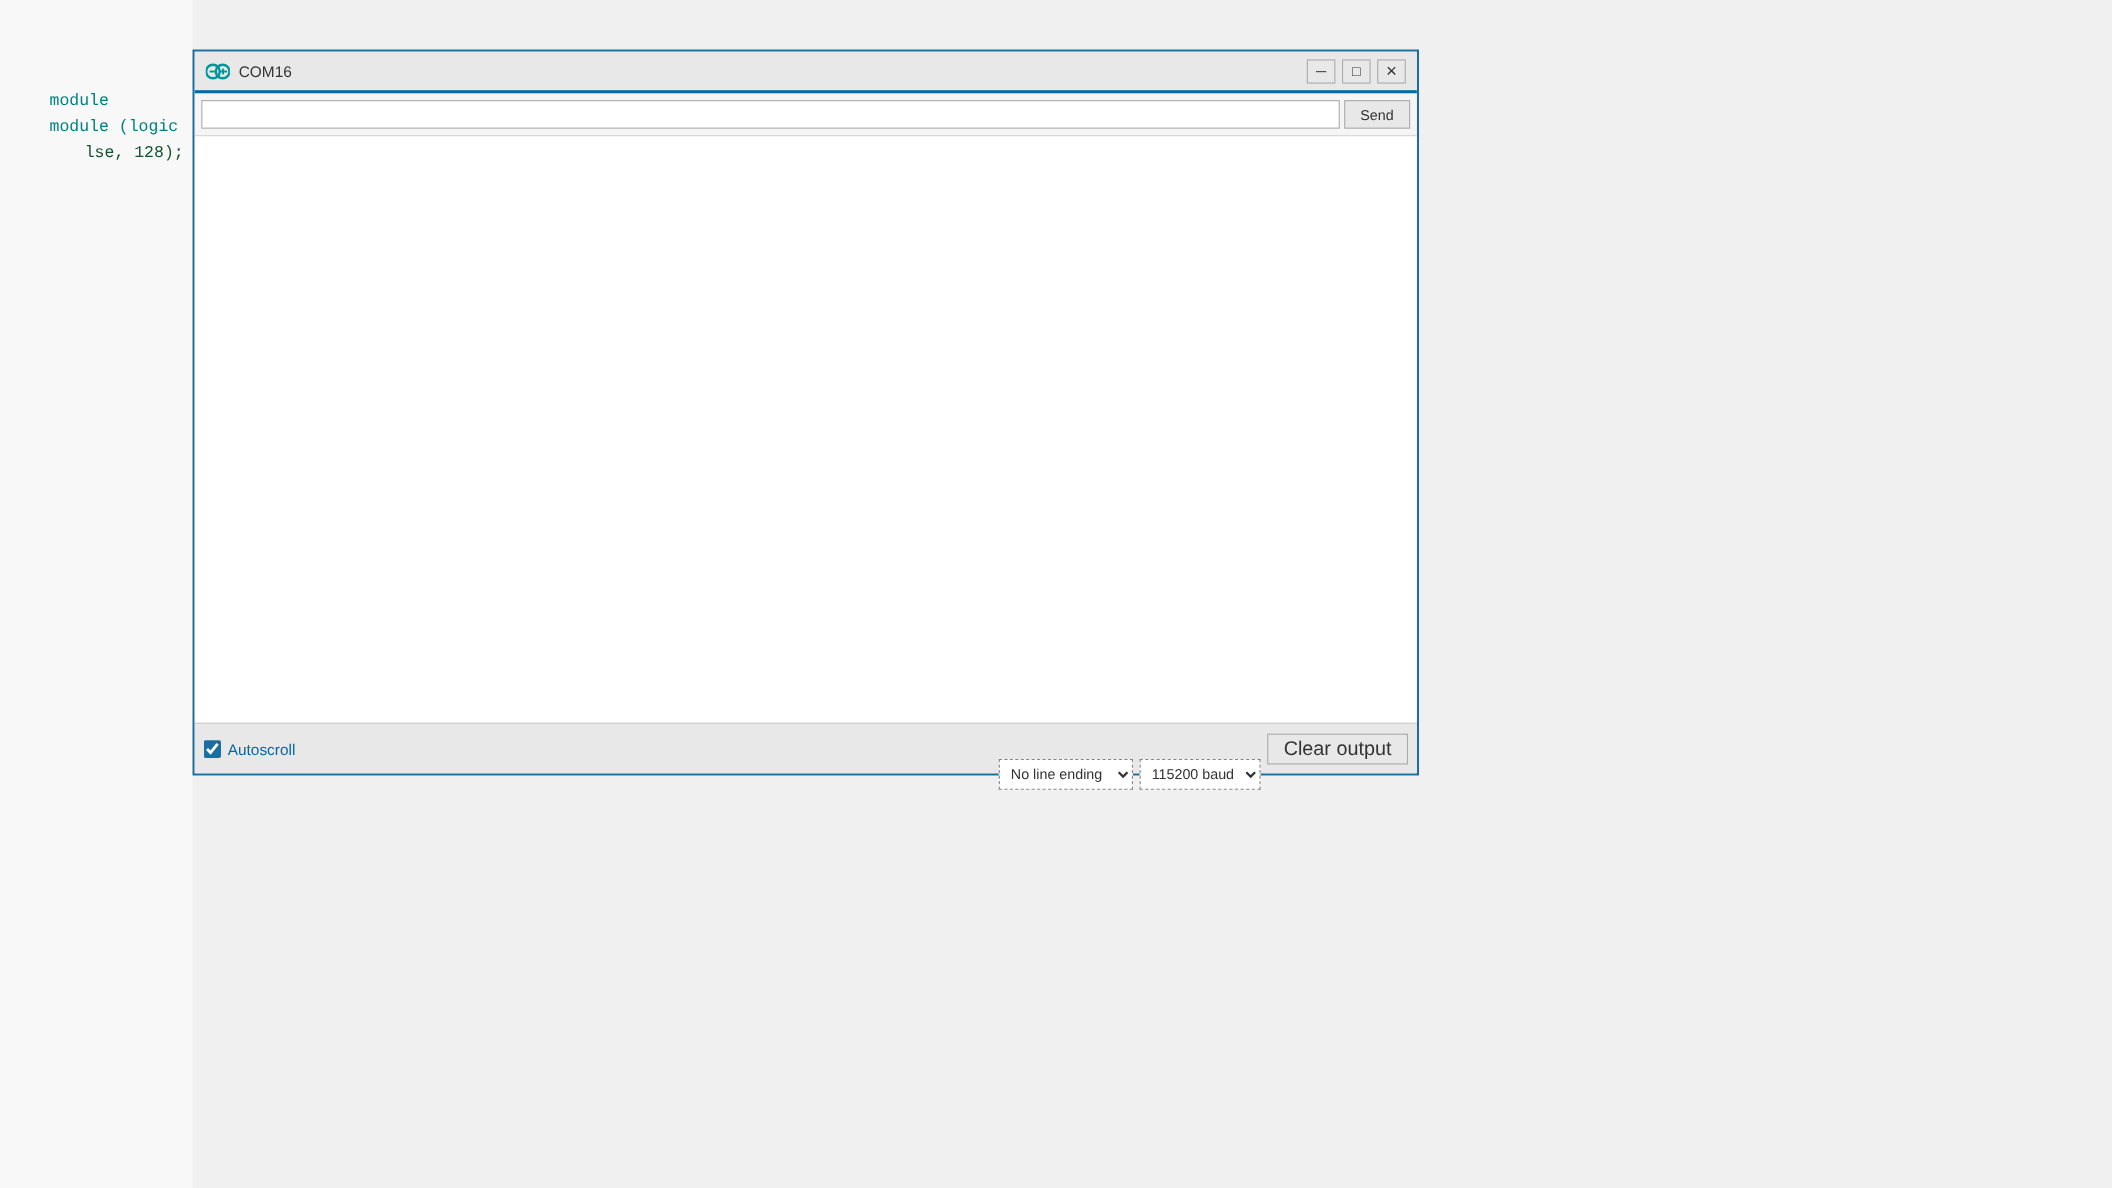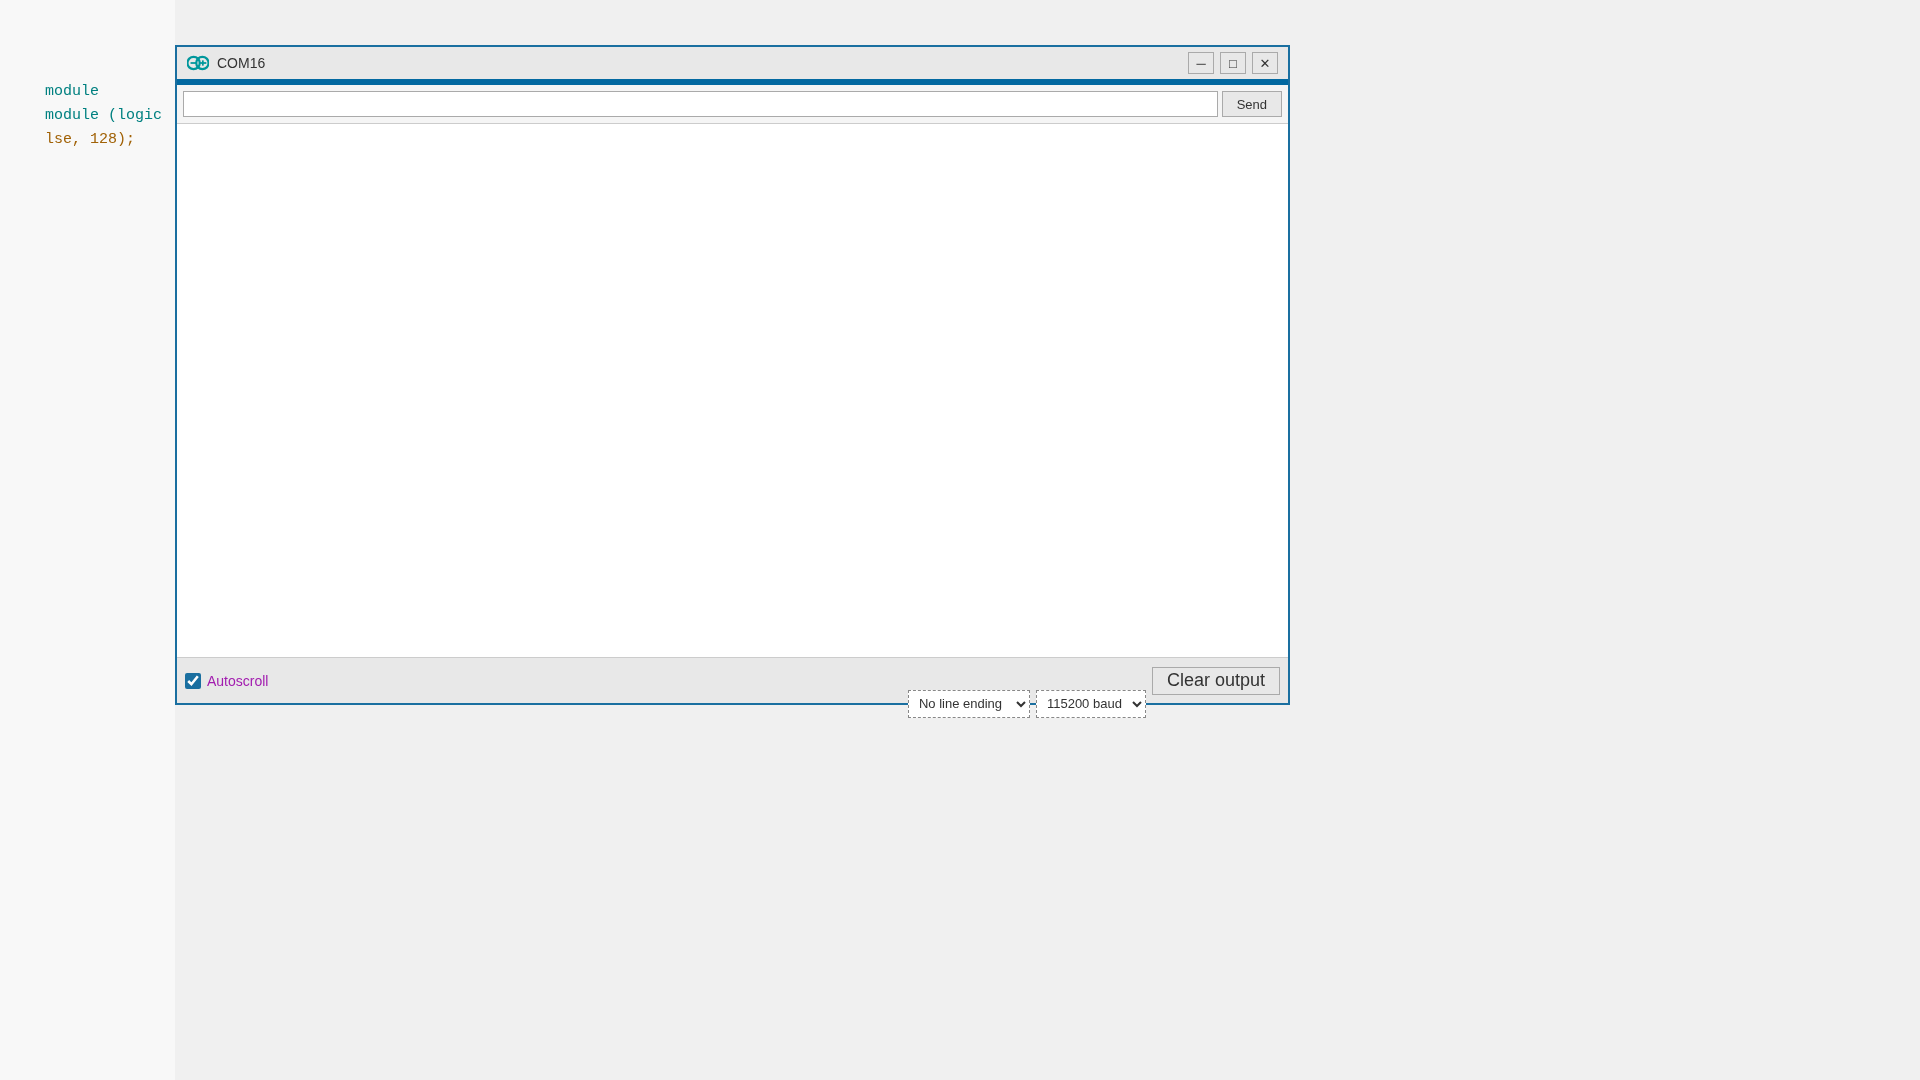--- a/index.html
+++ b/index.html
@@ -32,21 +32,22 @@
       line-height: 1.6;
       overflow: hidden;
     }
 
     .bg-editor .code-line {
       white-space: nowrap;
       margin-left: 37px;
     }
 
     .bg-editor .code-line.dark {
-      color: #a16207;
+      color: #14532d;
+      text-align: right;
     }
 
     
     .serial-window {
       position: absolute;
       top: 45px;
       left: 175px;
       width: 1115px;
       height: 660px;
       background-color: #ffffff;
@@ -55,21 +56,21 @@
       flex-direction: column;
     }
 
     
     .title-bar {
       display: flex;
       align-items: center;
       justify-content: space-between;
       background-color: #e8e8e8;
       padding: 6px 10px;
-      border-bottom: 6px solid #0369a1;
+      border-bottom: 3px solid #0369a1;
       height: 38px;
       flex-shrink: 0;
     }
 
     .title-bar-left {
       display: flex;
       align-items: center;
       gap: 8px;
     }
 
@@ -161,21 +162,21 @@
 
     .autoscroll-checkbox {
       width: 16px;
       height: 16px;
       cursor: pointer;
       accent-color: #1a6fa0;
     }
 
     .autoscroll-label {
       font-size: 14px;
-      color: #a21caf;
+      color: #0369a1;
     }
 
     .status-bar-right {
       display: flex;
       align-items: center;
       gap: 6px;
     }
 
     .dropdown-select {
       height: 28px;

